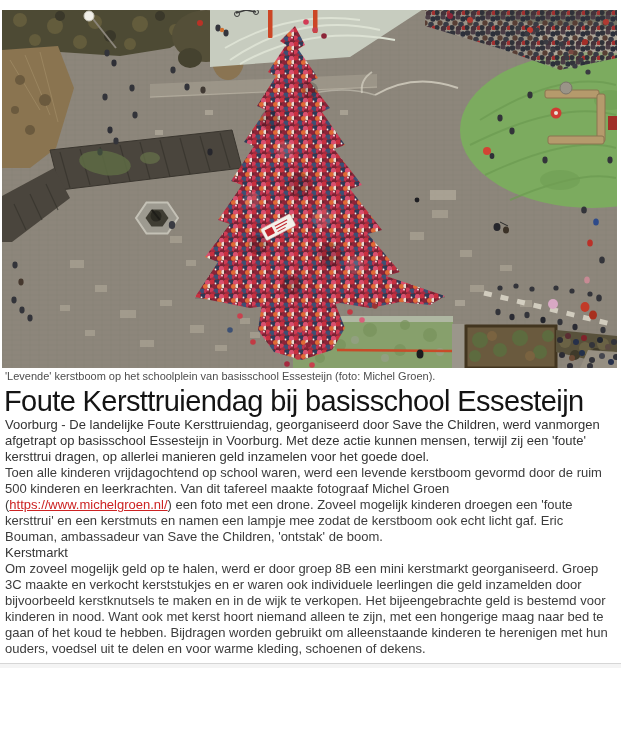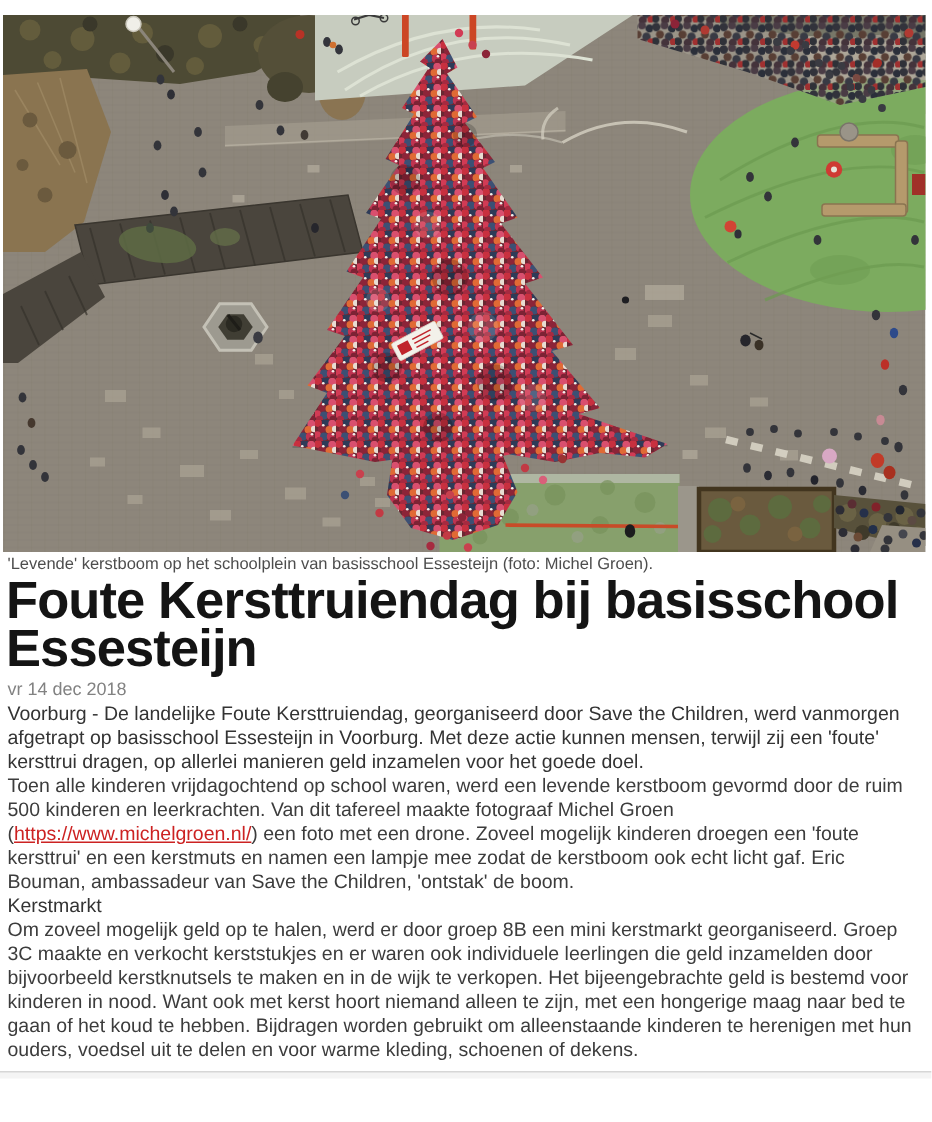--- a/index.html
+++ b/index.html
@@ -1,20 +1,20 @@
 <!DOCTYPE html>
 <html><head>
 <meta charset="utf-8">
 <style>
   html,body{margin:0;padding:0}
   body{width:621px;height:748px;background:#fff;font-family:"Liberation Sans",sans-serif;overflow:hidden}
   .page{width:621px}
   .photo{margin:10px 0 0 2px;width:615px;height:358px;line-height:0}
   .caption{margin:2px 0 0 5px;font-size:11px;color:#4d4d4d}
-  h1.headline{margin:3px 0 0 4px;font-size:35px;line-height:32px;color:#141414;letter-spacing:-0.6px;font-weight:bold}
+  h1.headline{margin:3px 0 0 4px;font-size:29px;line-height:32px;color:#141414;letter-spacing:-0.6px;font-weight:normal}
   .date{margin:3px 0 2px 5px;font-size:12px;color:#828282}
   p{margin:0 5px 0 5px;font-size:13px;line-height:16px;color:#3c3c3c}
   p.lead{font-weight:normal;color:#333}
   p.subhead{font-weight:normal;color:#333}
   a.link{color:#cc2222;cursor:pointer}
   .bottom-strip{margin-top:6px;border-top:1px solid #d6d6d6;background:#f4f4f4;height:4px}
 </style>
 </head>
 <body>
 
@@ -402,21 +402,20 @@
           </g>
         </g>
       </g>
     </svg>
   </figure>
 
   <div class="caption">'Levende' kerstboom op het schoolplein van basisschool Essesteijn (foto: Michel Groen).</div>
 
   <h1 class="headline">Foute Kersttruiendag bij basisschool Essesteijn</h1>
 
-  <div class="date">vr 14 dec 2018</div>
 
   <p class="lead">Voorburg - De landelijke Foute Kersttruiendag, georganiseerd door Save the Children, werd vanmorgen afgetrapt op basisschool Essesteijn in Voorburg. Met deze actie kunnen mensen, terwijl zij een 'foute' kersttrui dragen, op allerlei manieren geld inzamelen voor het goede doel.</p>
 
   <p class="body"><span>Toen alle kinderen vrijdagochtend op school waren, werd een levende kerstboom gevormd door de ruim 500 kinderen en leerkrachten. Van dit tafereel maakte fotograaf Michel Groen (</span><a href="#" class="link">https://www.michelgroen.nl/</a><span>) een foto met een drone. Zoveel mogelijk kinderen droegen een 'foute kersttrui' en een kerstmuts en namen een lampje mee zodat de kerstboom ook echt licht gaf. Eric Bouman, ambassadeur van Save the Children, 'ontstak' de boom.</span></p>
 
   <p class="subhead">Kerstmarkt</p>
 
   <p class="body">Om zoveel mogelijk geld op te halen, werd er door groep 8B een mini kerstmarkt georganiseerd. Groep 3C maakte en verkocht kerststukjes en er waren ook individuele leerlingen die geld inzamelden door bijvoorbeeld kerstknutsels te maken en in de wijk te verkopen. Het bijeengebrachte geld is bestemd voor kinderen in nood. Want ook met kerst hoort niemand alleen te zijn, met een hongerige maag naar bed te gaan of het koud te hebben. Bijdragen worden gebruikt om alleenstaande kinderen te herenigen met hun ouders, voedsel uit te delen en voor warme kleding, schoenen of dekens.</p>
 
   <div class="bottom-strip"></div>

